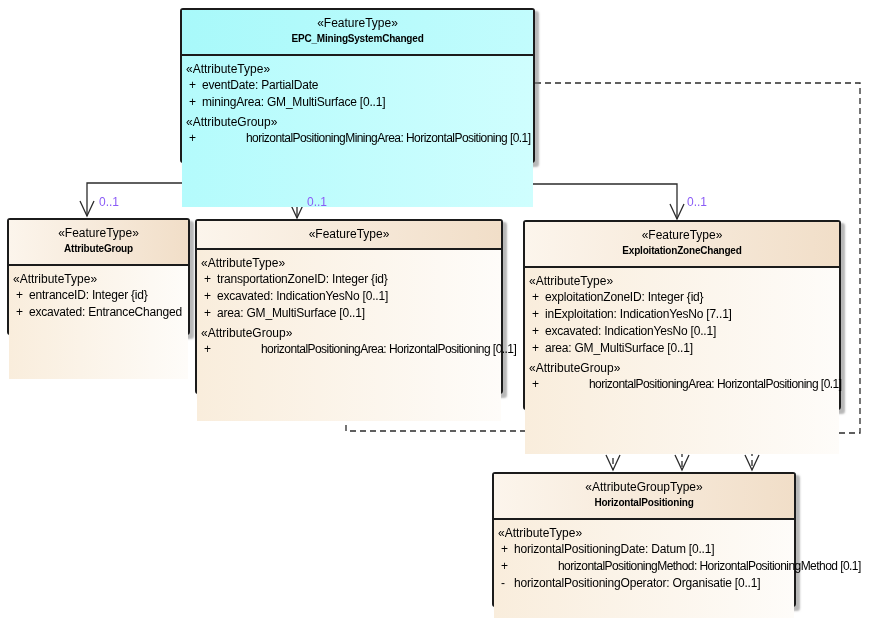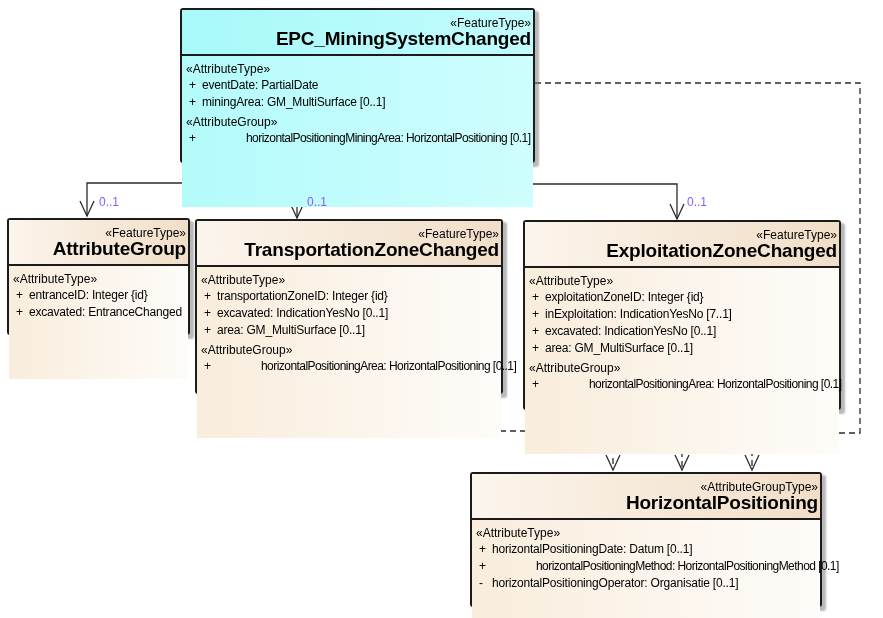--- a/index.html
+++ b/index.html
@@ -8,28 +8,28 @@
     font-family:"Liberation Sans", sans-serif;color:#000;
   }
   svg.wires{position:absolute;left:0;top:0;z-index:1;}
   .uml-box{
     position:absolute;z-index:2;box-sizing:border-box;
     border:2px solid #1b1b1b;border-radius:3px;
     box-shadow:3.5px 3.5px 2px rgba(125,125,125,0.55);
   }
   .uml-box .hdr{
     box-sizing:border-box;border-bottom:2px solid #1b1b1b;
-    text-align:right;padding:6px 2px 7px 2px;
+    text-align:center;padding:6px 2px 7px 2px;
   }
   .cyan .hdr{background:linear-gradient(90deg,#a8f9fa,#c2fcfd);}
   .cyan .bdy{background:linear-gradient(90deg,#b4fbfc,#cffefe);}
   .beige .hdr{background:linear-gradient(90deg,#fcf5ec,#f1dec8);}
   .beige .bdy{background:linear-gradient(90deg,#f9eddc,#fefcf9);}
   .stereo{font-size:12px;line-height:14px;}
-  .cname{font-size:19px;line-height:17px;font-weight:bold;letter-spacing:-0.2px;}
+  .cname{font-size:10px;line-height:17px;font-weight:bold;letter-spacing:-0.2px;}
   .bdy{box-sizing:border-box;height:100%;padding:4px 3px 4px 0;}
   .srow{font-size:12px;line-height:15px;padding-left:4px;margin-top:4px;white-space:nowrap;}
   .srow:first-child{margin-top:2px;}
   .arow{display:flex;font-size:12px;line-height:17px;letter-spacing:-0.2px;white-space:nowrap;}
   .arow .vis{flex:0 0 20px;padding-left:7px;box-sizing:border-box;}
   .arow .txt{white-space:nowrap;}
   .sq .txt{font-size:12px;letter-spacing:-0.55px;padding-left:44px;}
   .mult{
     position:absolute;z-index:3;font-size:12px;line-height:14px;color:#8b5cf6;
     background:transparent;white-space:nowrap;
@@ -98,21 +98,20 @@
       <div class="arow">
           <span class="vis">+</span>
           <span class="txt">excavated: EntranceChanged</span>
         </div>
     </div>
   </div>
 
   <div class="uml-box beige" style="left:195px;top:219px;width:308px;height:175px;">
     <div class="hdr">
       <div class="stereo">«FeatureType»</div>
-      <div class="cname">TransportationZoneChanged</div>
     </div>
     <div class="bdy">
       <div class="srow">«AttributeType»</div>
       <div class="arow">
           <span class="vis">+</span>
           <span class="txt">transportationZoneID: Integer {id}</span>
         </div>
       <div class="arow">
           <span class="vis">+</span>
           <span class="txt">excavated: IndicationYesNo [0..1]</span>
@@ -153,21 +152,21 @@
           <span class="txt">area: GM_MultiSurface [0..1]</span>
         </div>
       <div class="srow">«AttributeGroup»</div>
       <div class="arow sq">
           <span class="vis">+</span>
           <span class="txt">horizontalPositioningArea: HorizontalPositioning [0.1]</span>
         </div>
     </div>
   </div>
 
-  <div class="uml-box beige" style="left:470px;top:472px;width:352px;height:135px;">
+  <div class="uml-box beige" style="left:492px;top:472px;width:304px;height:135px;">
     <div class="hdr">
       <div class="stereo">«AttributeGroupType»</div>
       <div class="cname">HorizontalPositioning</div>
     </div>
     <div class="bdy">
       <div class="srow">«AttributeType»</div>
       <div class="arow">
           <span class="vis">+</span>
           <span class="txt">horizontalPositioningDate: Datum [0..1]</span>
         </div>

